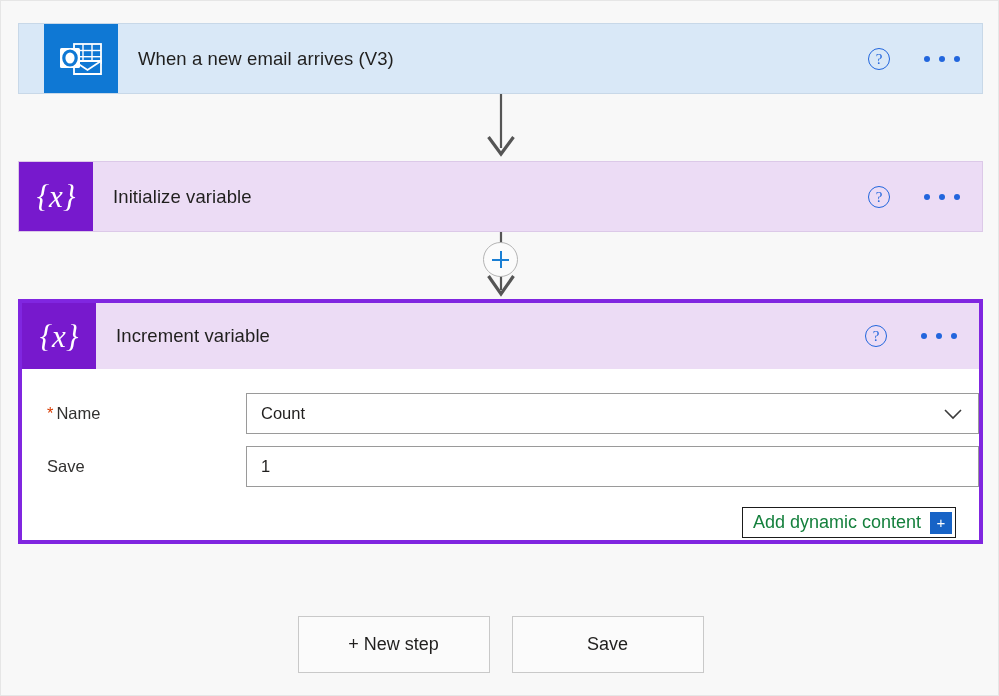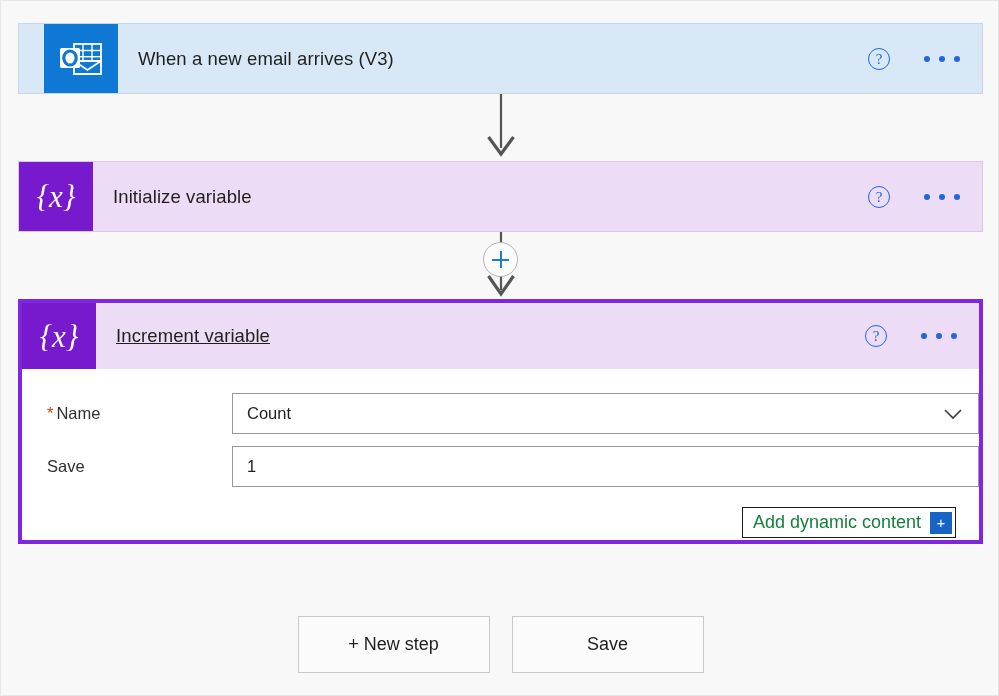--- a/index.html
+++ b/index.html
@@ -132,21 +132,21 @@
     background: #ffffff;
     display: block;
   }
   #increment-card .inc-header {
     display: flex;
     align-items: stretch;
     height: 66px;
     background: #ecdcf5;
   }
   #increment-card .card-icon { background: #7719cd; width: 74px; flex: 0 0 74px; }
-  #increment-card .card-title { display:flex; align-items:center;text-decoration:underline; }
+  #increment-card .card-title { display:flex; align-items:center; }
   #increment-card .card-actions { align-items: center; }
 
   
   .varx-icon {
     color: #ffffff;
     font-size: 31px;
     font-family: "Liberation Serif", serif;
     font-style: italic;
     letter-spacing: 0px;
     line-height: 1;
@@ -162,20 +162,21 @@
     padding: 24px 0 0 0;
     background: #fff;
     height: 171px;
     box-sizing: border-box;
     position: relative;
   }
   .field-row {
     display: flex;
     align-items: center;
     margin-bottom: 12px;
+    gap: 14px;
   }
   .field-label {
     width: 210px;
     flex: 0 0 210px;
     padding-left: 25px;
     box-sizing: border-box;
     font-size: 16.5px;
     color: #323130;
   }
   .req-star { color: #d83b01; margin-right: 3px; }

